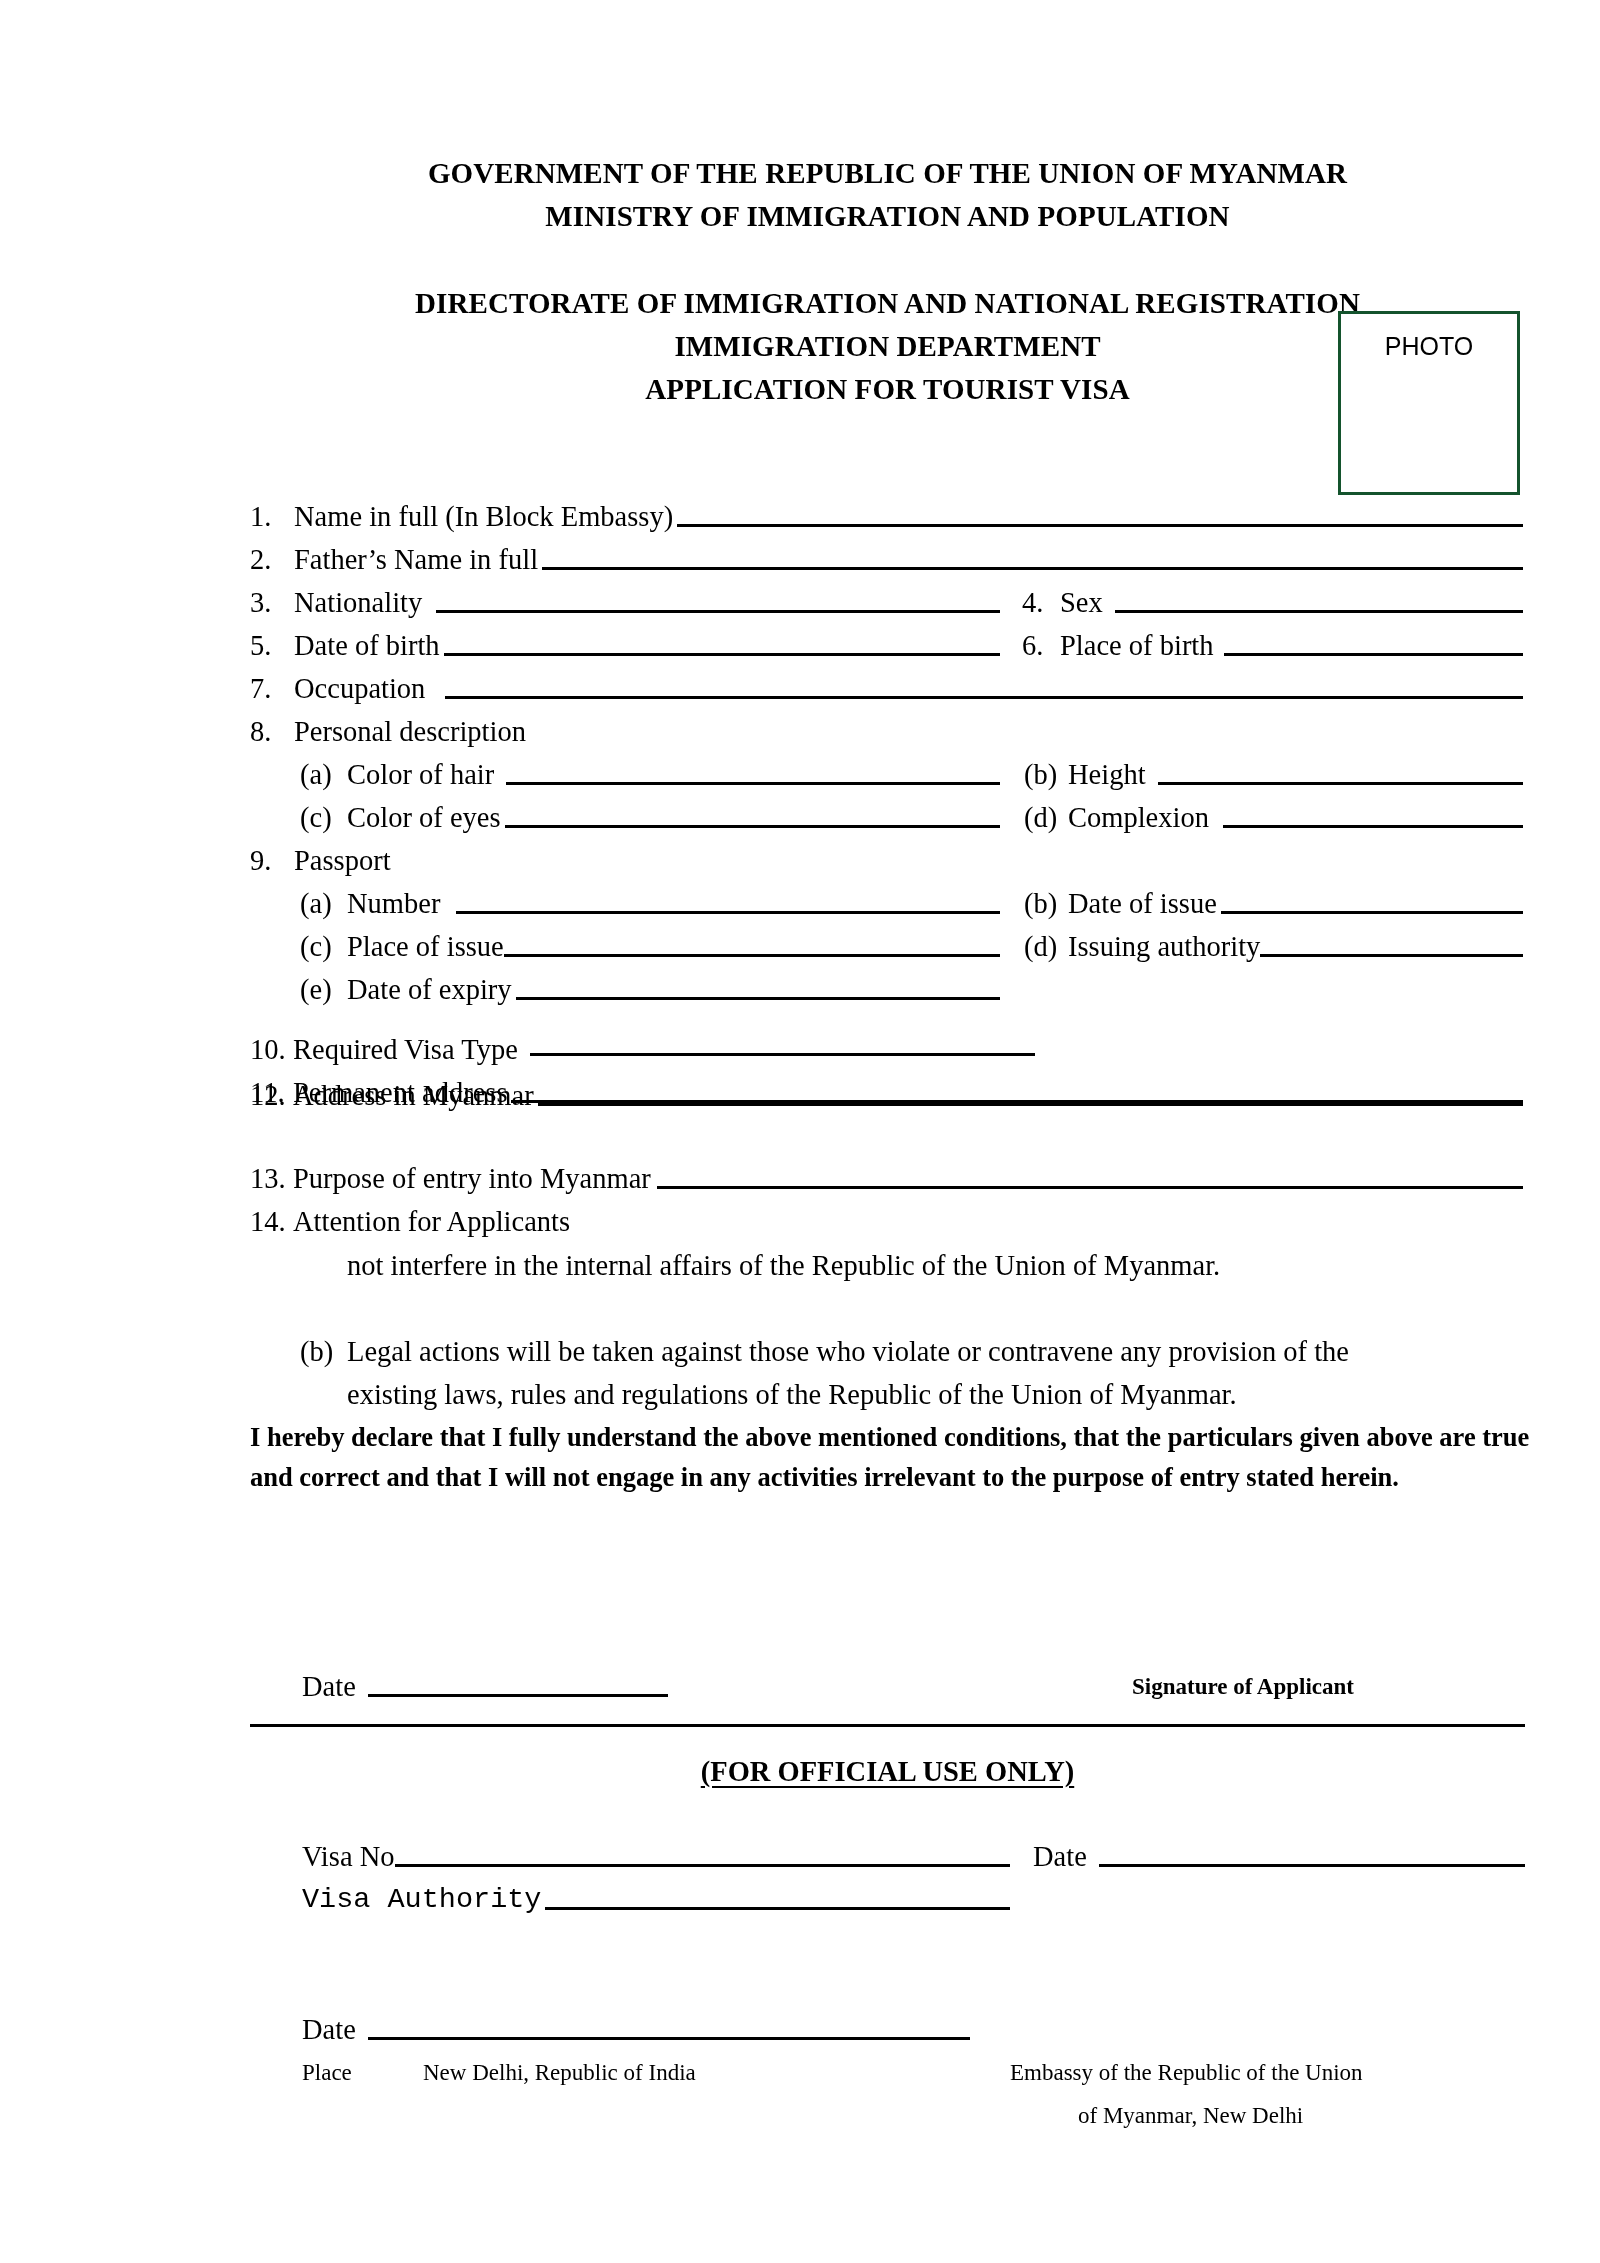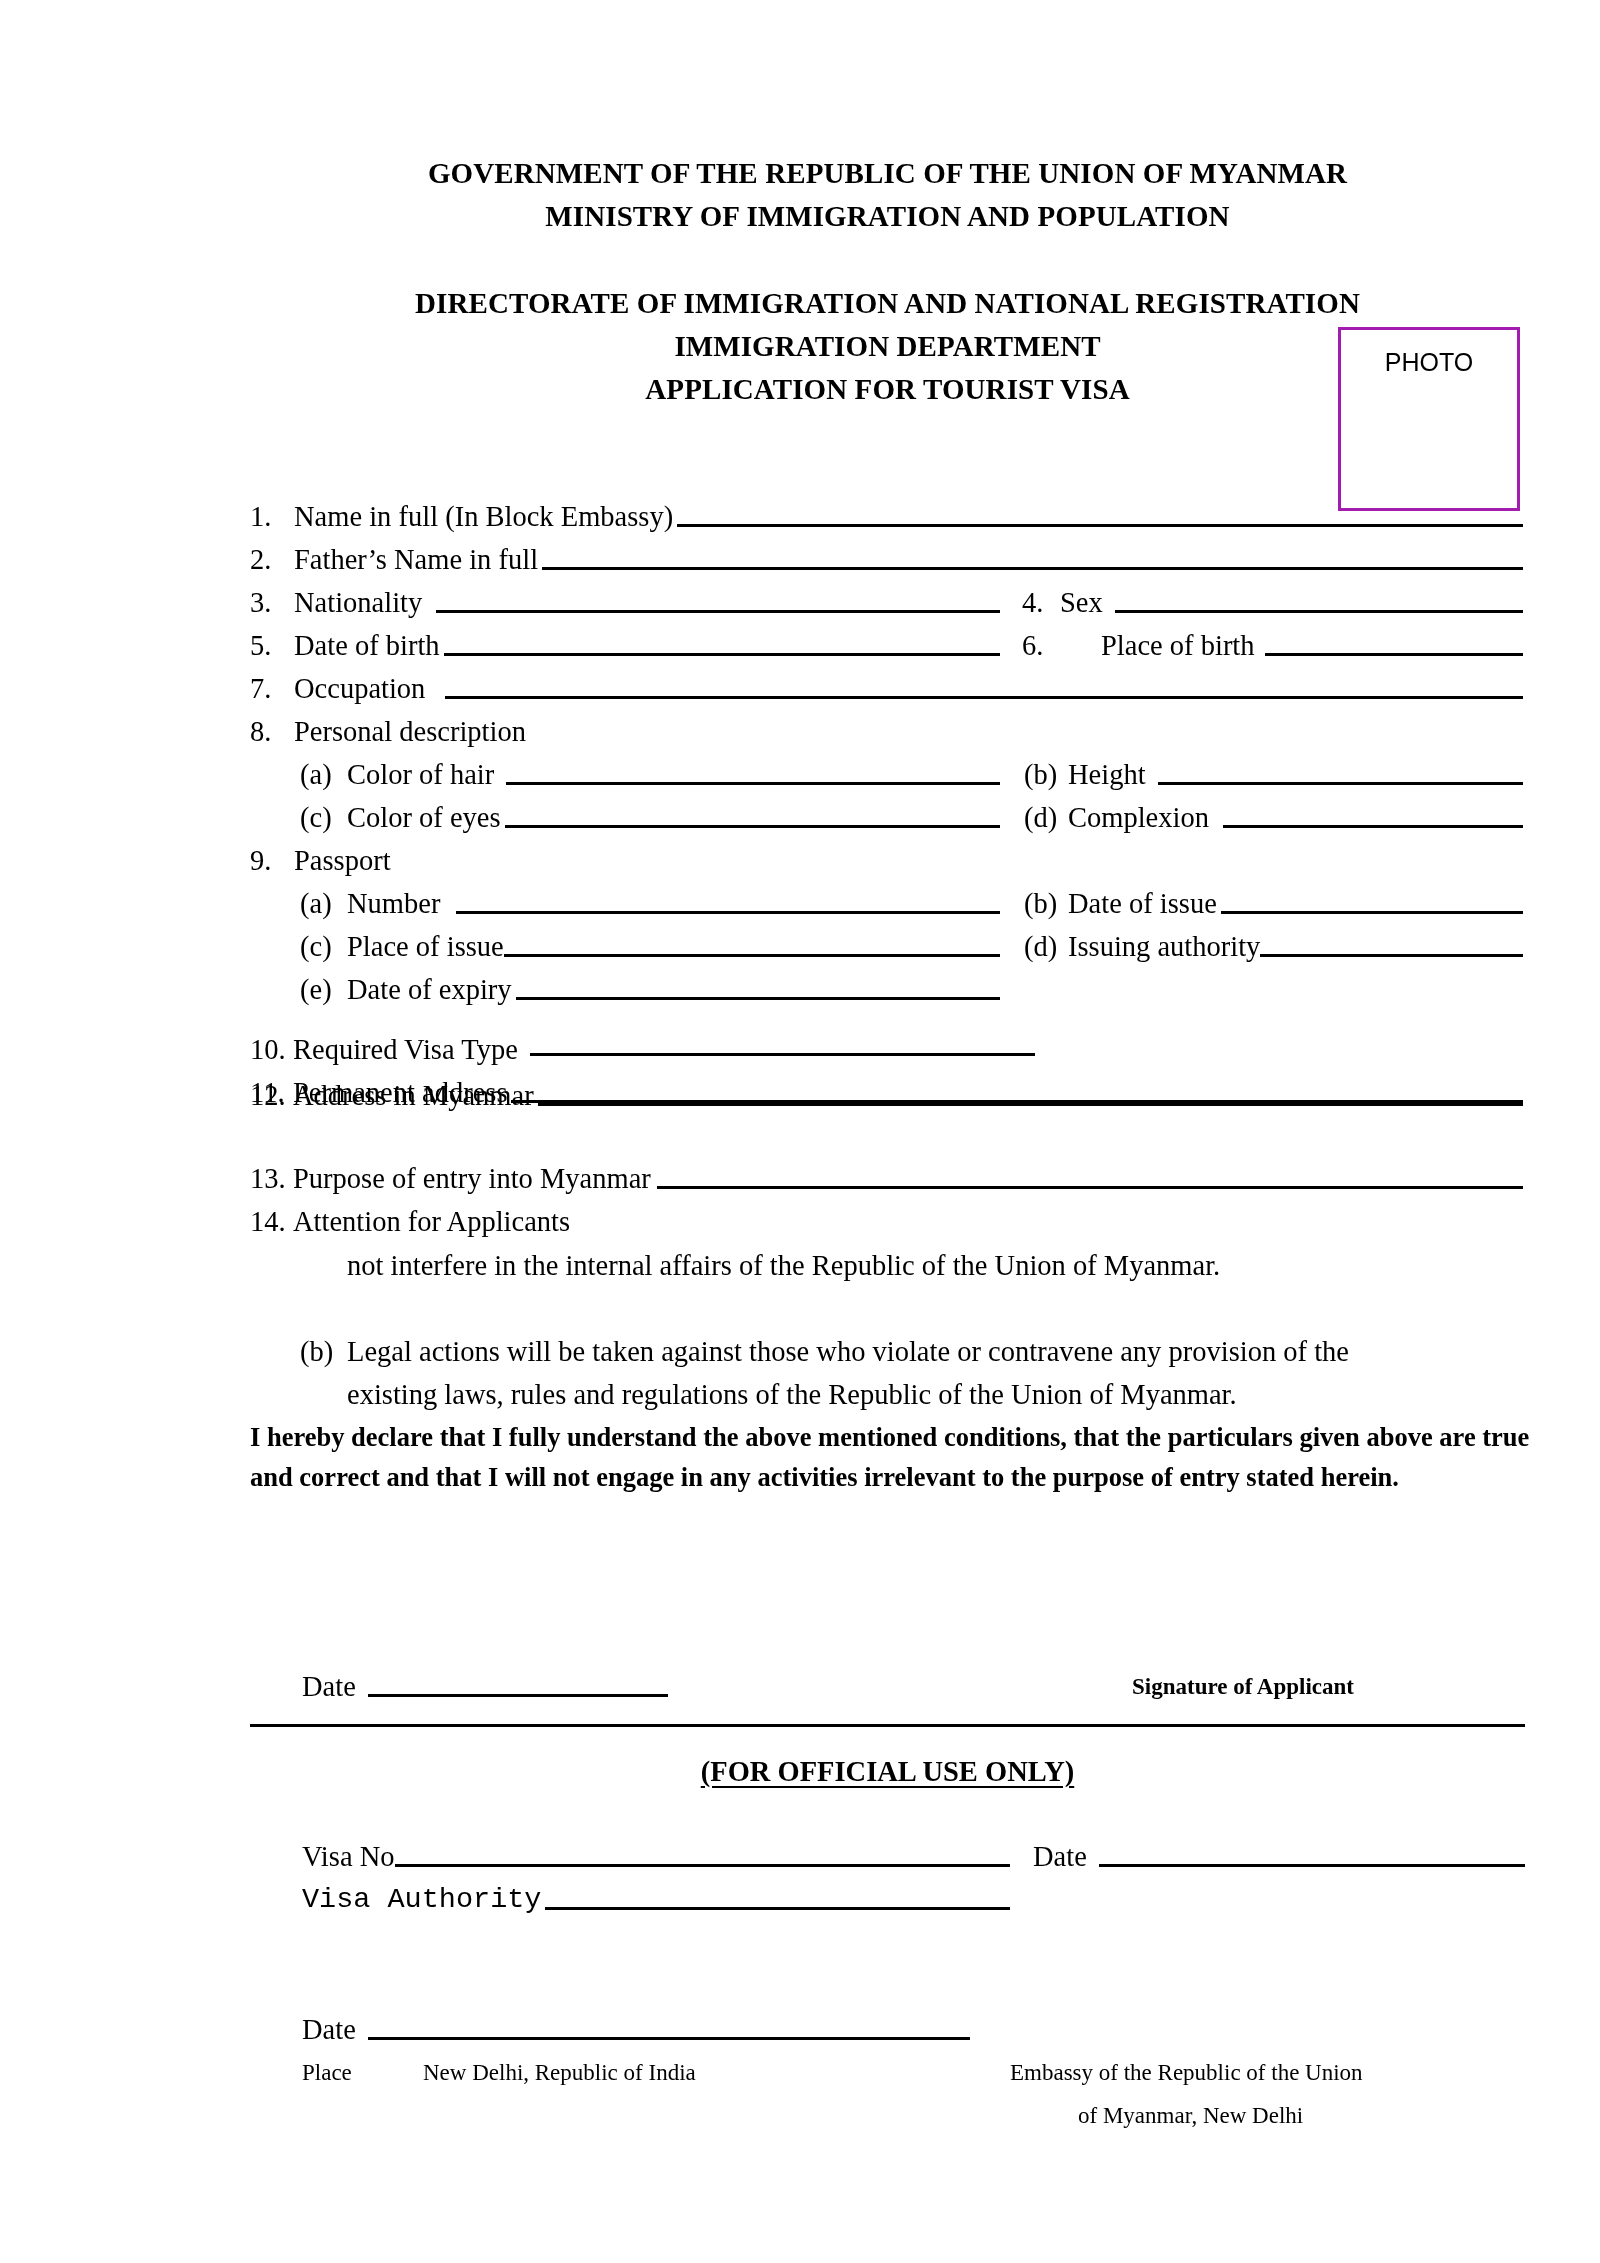--- a/index.html
+++ b/index.html
@@ -1,21 +1,21 @@
 <!DOCTYPE html>
 <html><head>
 <meta charset="utf-8">
 <style>
   html, body { margin:0; padding:0; background:#ffffff; }
   body { width:1600px; height:2263px; position:relative; overflow:hidden;
          font-family:"Liberation Serif","DejaVu Serif",serif; color:#000; }
   .hdr { position:absolute; left:0; width:1775px; text-align:center;
          font-weight:bold; font-size:29px; line-height:34px; letter-spacing:0.1px; }
-  .photo { position:absolute; left:1338px; top:327px; width:176px; height:178px;
-           border:3px solid #a21caf; }
+  .photo { position:absolute; left:1338px; top:311px; width:176px; height:178px;
+           border:3px solid #14532d; }
   .photo span { position:absolute; top:18px; left:0; right:0; text-align:center;
                 font-family:"Liberation Sans","DejaVu Sans",sans-serif; font-size:25px; }
   .row { position:absolute; display:flex; align-items:flex-end;
          font-size:28.5px; line-height:34px; white-space:nowrap; }
   .num { display:inline-block; width:44px; }
   .sub { display:inline-block; width:47px; }
   .line { flex:1; border-bottom:3px solid #000; margin-bottom:7px; margin-left:4px; height:0; }
   .para { position:absolute; font-size:28.5px; line-height:43px; }
   .para .lbl { display:inline-block; width:47px; }
   .para .cont { padding-left:47px; }
@@ -64,21 +64,21 @@
   <span class="line"></span>
 </div>
 
 <div class="row" style="left:250px; width:750px; top:629px;">
   <span class="num">5.</span>
   <span>Date of birth</span>
   <span class="line"></span>
 </div>
 <div class="row" style="left:1022px; width:501px; top:629px;">
   <span class="num" style="width:38px;">6.</span>
-  <span style="margin-right:6px;margin-left:41px;">Place of birth</span>
+  <span style="margin-right:6px;">Place of birth</span>
   <span class="line"></span>
 </div>
 
 <div class="row" style="left:250px; width:1273px; top:672px;">
   <span class="num">7.</span>
   <span style="margin-right:16px;">Occupation</span>
   <span class="line"></span>
 </div>
 
 <div class="row" style="left:250px; top:715px;">

